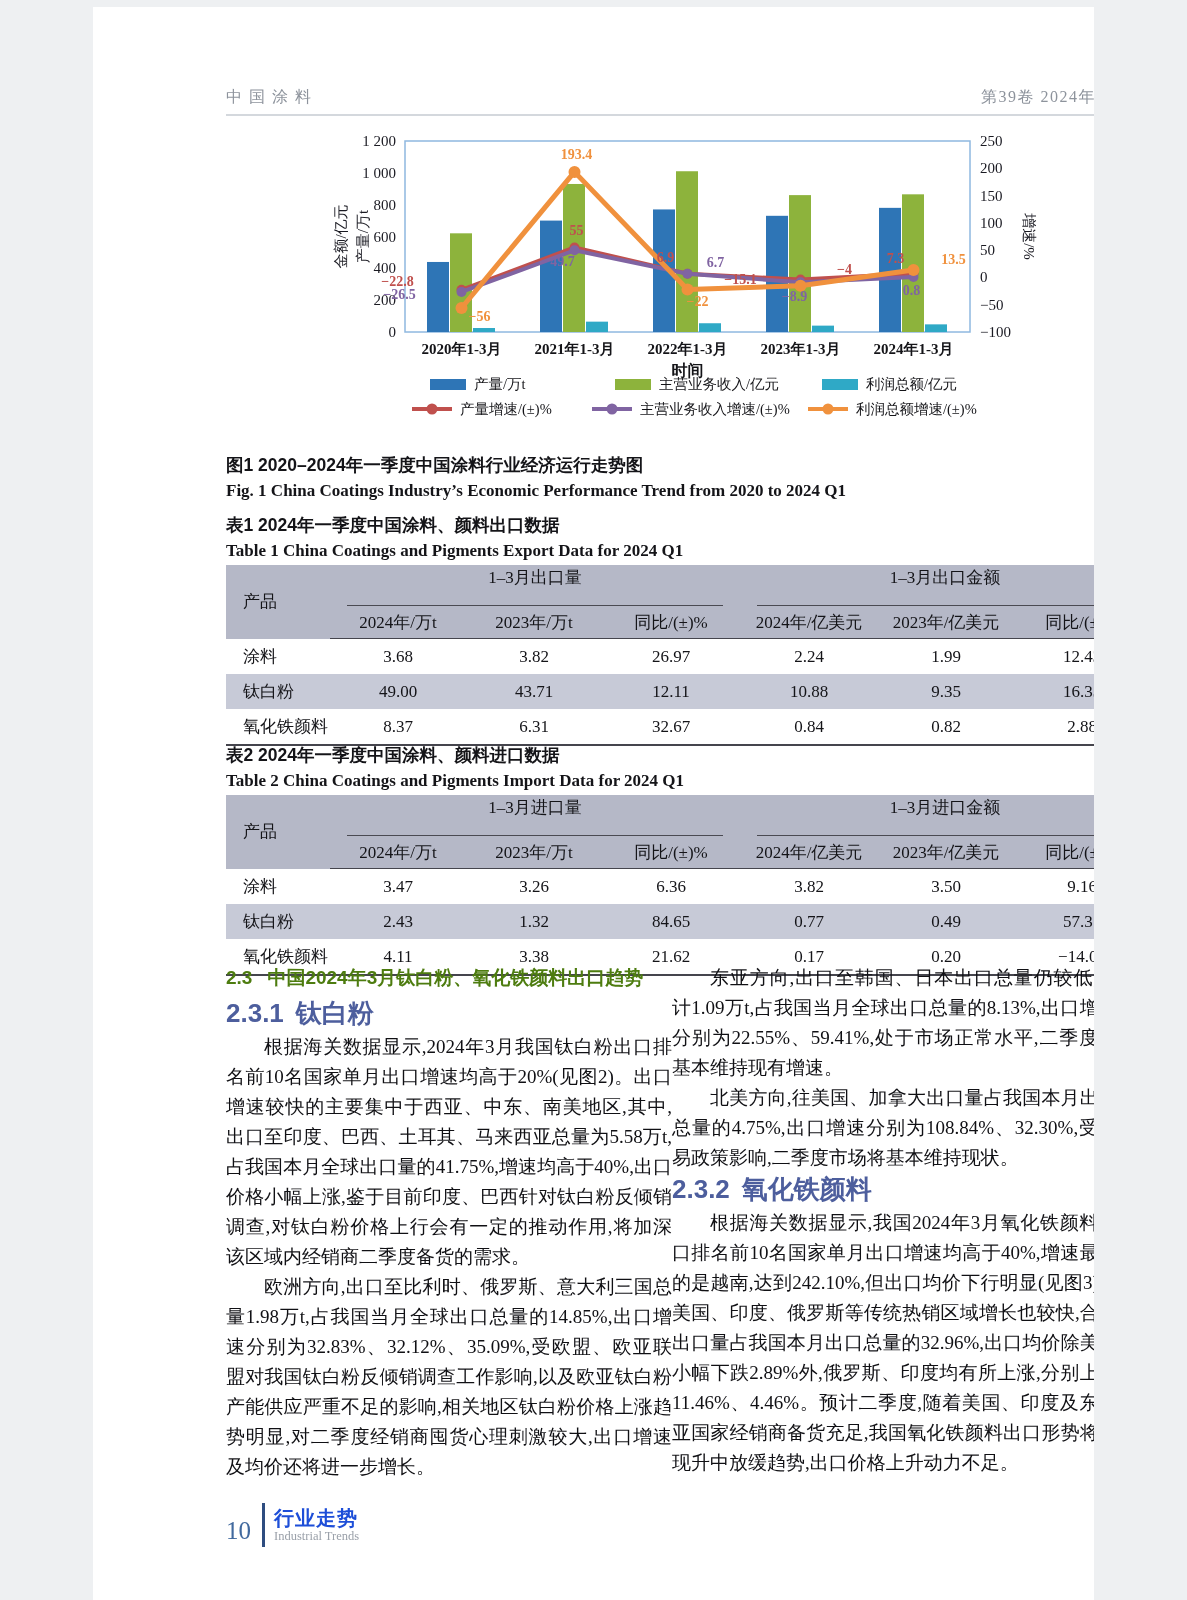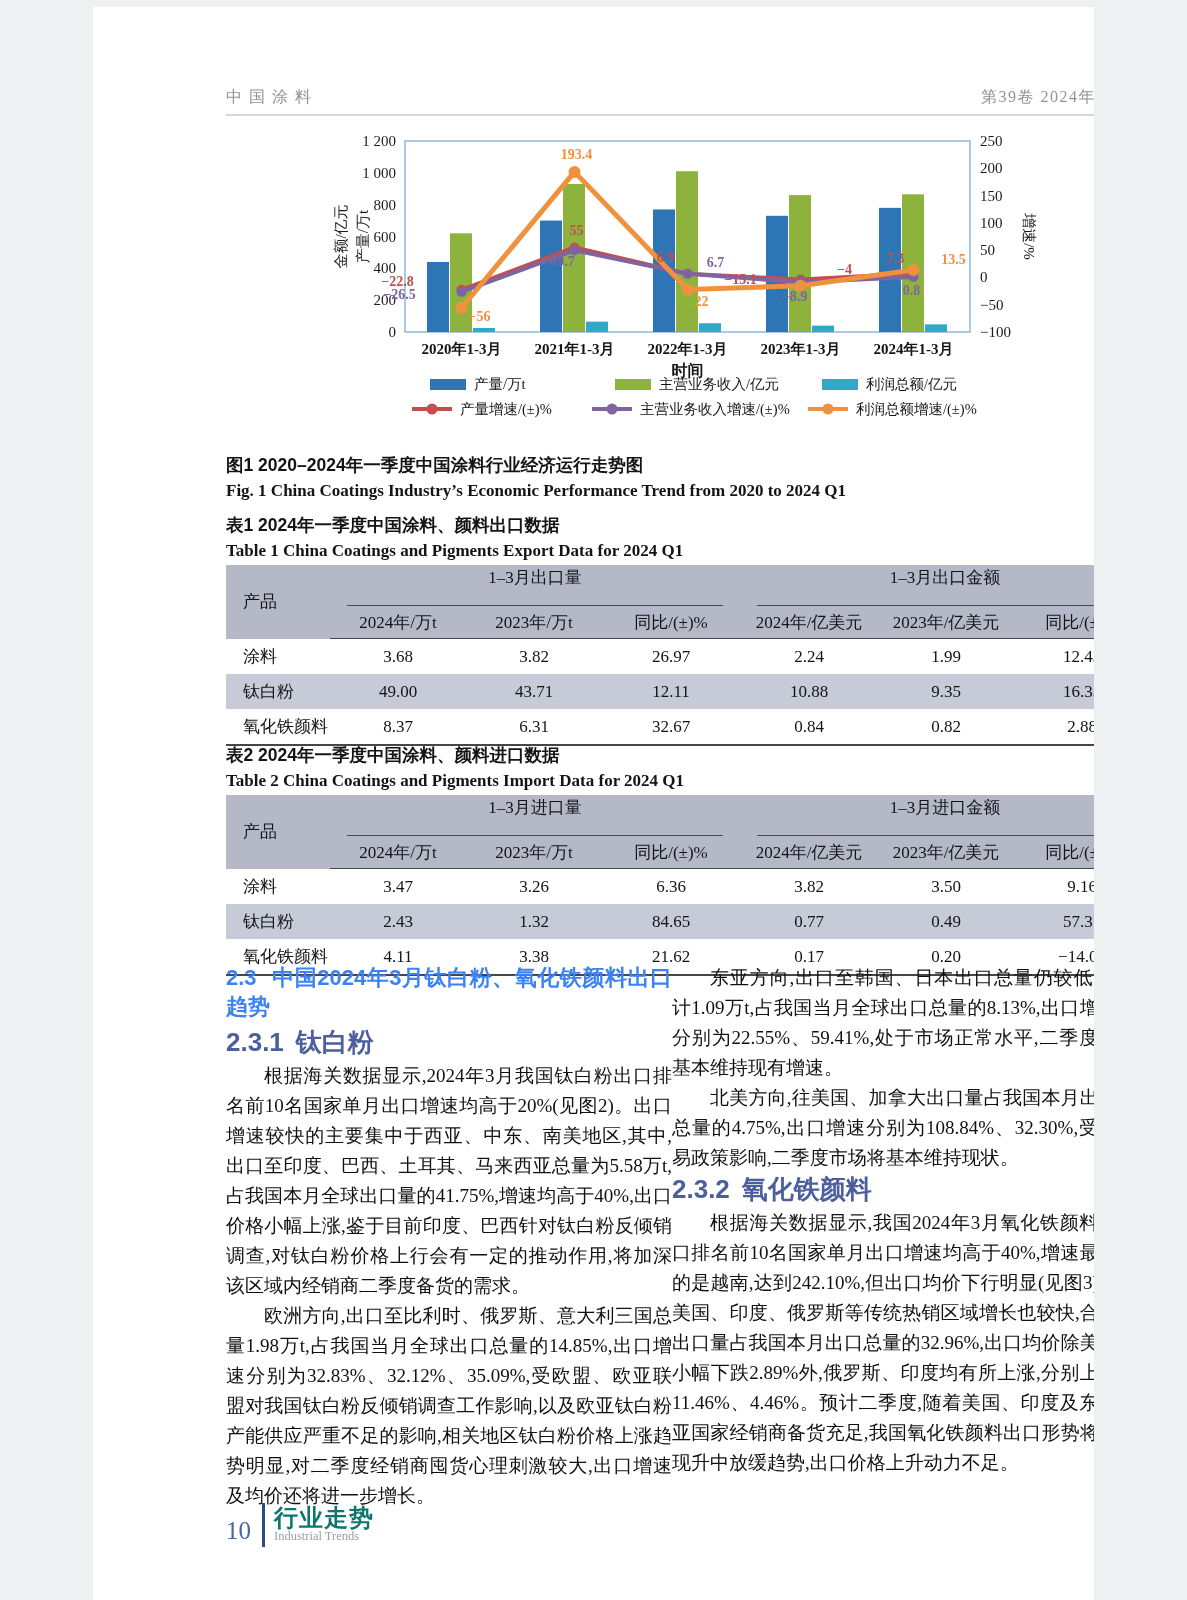--- a/index.html
+++ b/index.html
@@ -39,33 +39,33 @@
   .dtable tbody td{height:33px;text-align:center;background:#ffffff;}
   .dtable tbody td.prod{text-align:left;padding-left:17px;}
   .dtable tbody tr.shade td{background:#c7cad7;}
 
   
   .col{position:absolute;top:956px;width:446px;font-size:19px;line-height:30px;
        text-align:justify;color:#101014;}
   .col-l{left:133px;}
   .col-r{left:579px;}
   .para{margin:0;text-indent:2em;}
-  .sec{font-family:"Liberation Sans","DejaVu Sans",sans-serif;color:#3b82f6;font-size:22px;
+  .sec{font-family:"Liberation Sans","DejaVu Sans",sans-serif;color:#4d7c0f;font-size:19px;
        font-weight:bold;margin:0 0 7px 0;line-height:29px;}
   .subsec{font-family:"Liberation Sans","DejaVu Sans",sans-serif;color:#4d5e9d;font-size:26px;
        font-weight:bold;margin:0 0 4px 0;line-height:29px;}
   .sec-num{margin-right:15px;}
   .subsec .sec-num{margin-right:12px;}
 
   
   .footer{position:absolute;left:133px;top:1496px;display:flex;align-items:center;}
   .pagenum{font-size:25px;color:#41699e;margin-right:11px;transform:translateY(6px);}
   .fbar{width:3px;height:44px;background:#2e4d80;margin-right:9px;}
   .flabel-zh{font-family:"Liberation Sans","DejaVu Sans",sans-serif;font-weight:bold;
-             font-size:24px;color:#0f766e;line-height:22px;letter-spacing:1px;}
+             font-size:20px;color:#1d4ed8;line-height:22px;letter-spacing:1px;}
   .flabel-en{font-size:12.5px;color:#9aa0a9;line-height:15px;}
 </style>
 </head>
 <body>
 
 <div class="page">
 
   <div class="header">
     <span class="hl">中国涂料</span>
     <span class="hr">第39卷   2024年第04期</span>

